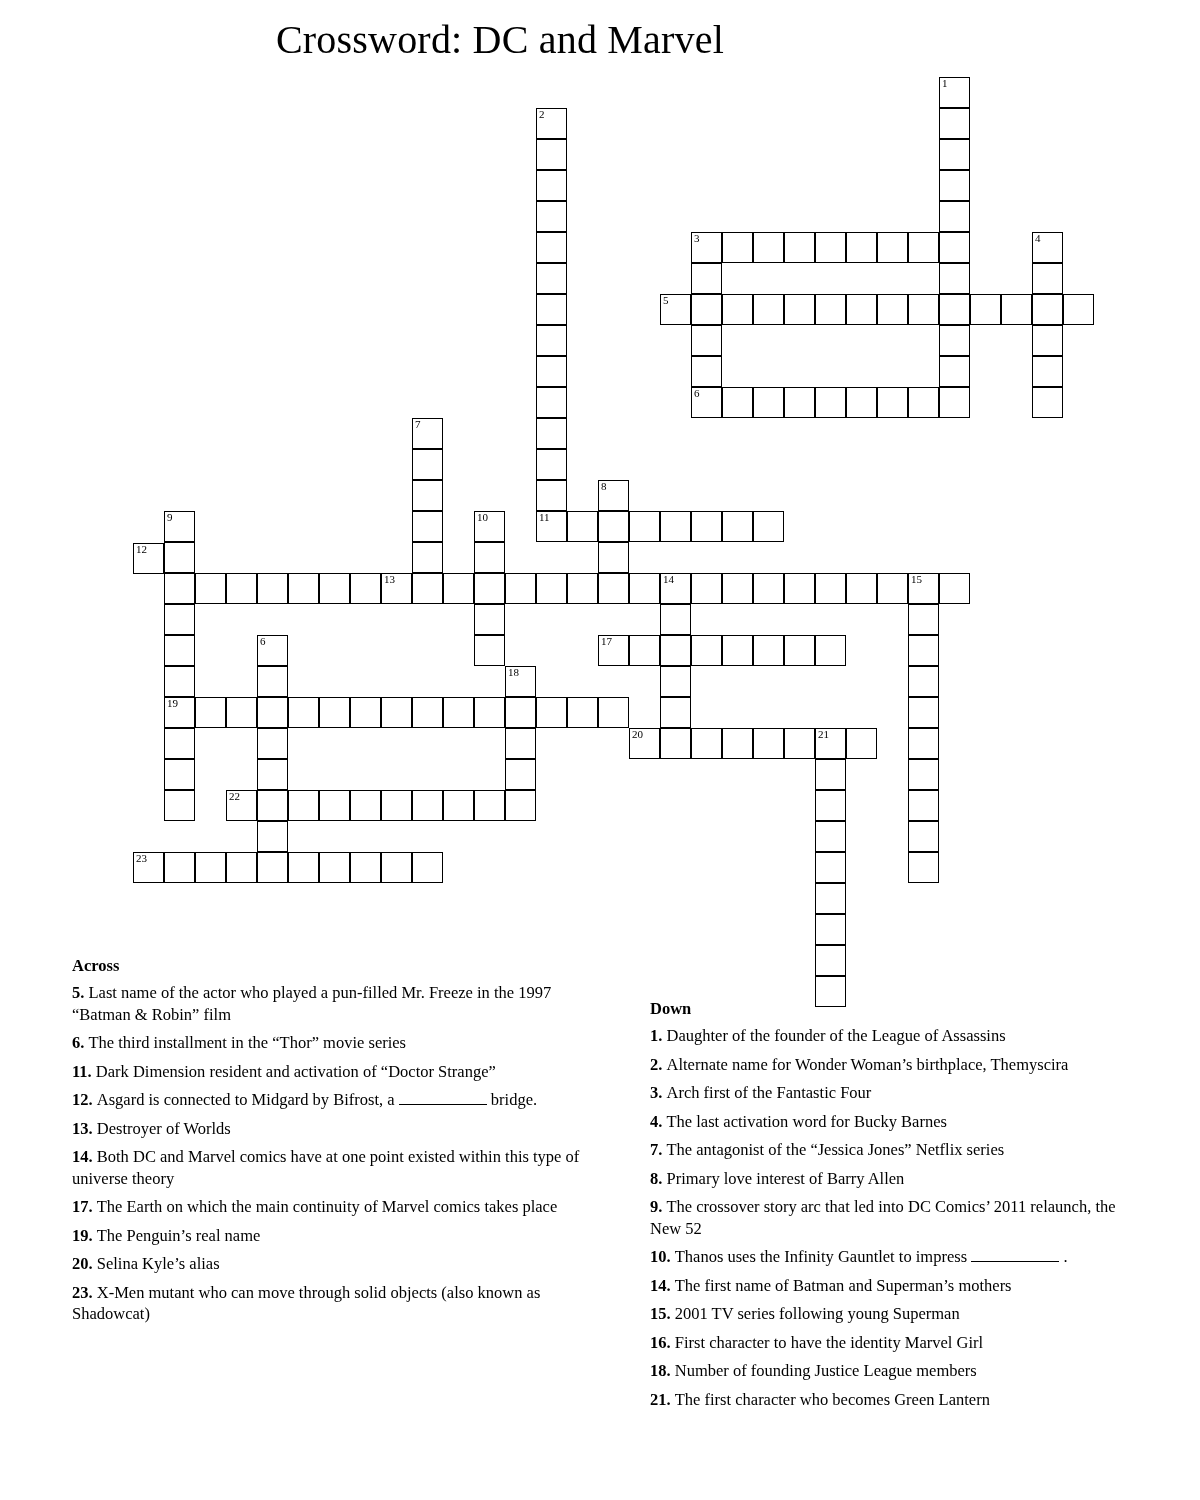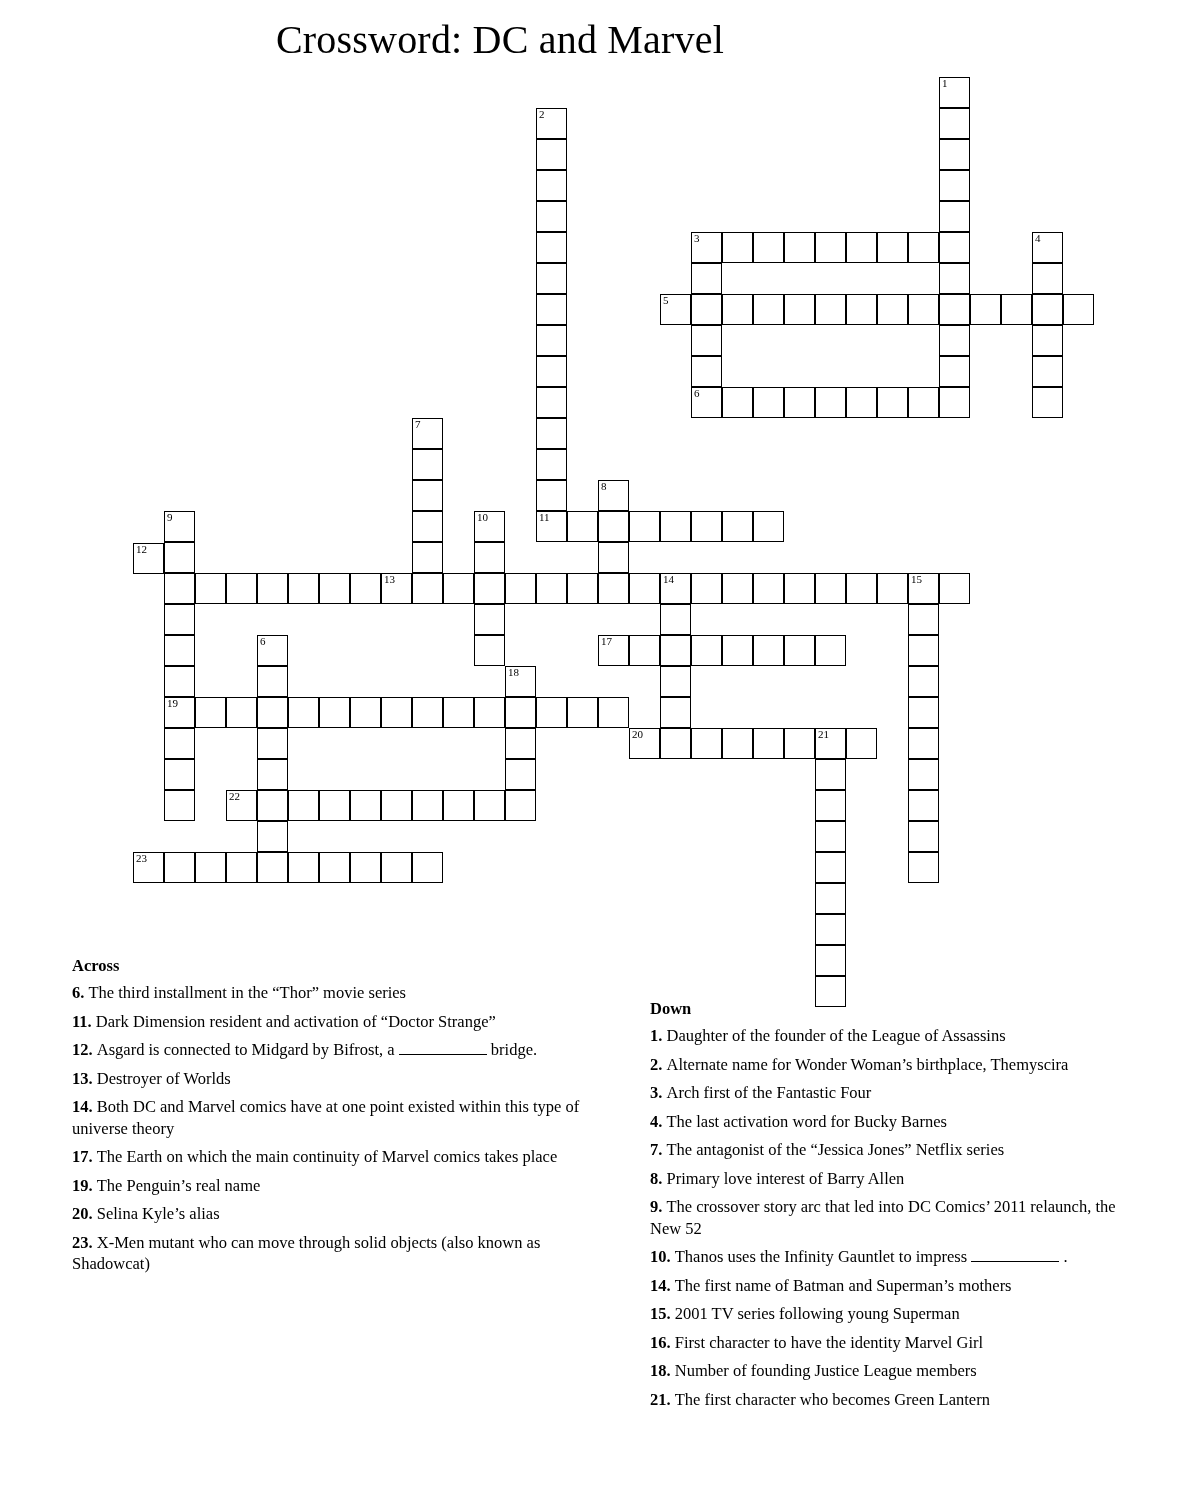--- a/index.html
+++ b/index.html
@@ -345,20 +345,21 @@
       <div class="cell" style="left: 288px; top: 852px;"></div>
       <div class="cell" style="left: 319px; top: 852px;"></div>
       <div class="cell" style="left: 350px; top: 852px;"></div>
       <div class="cell" style="left: 381px; top: 852px;"></div>
       <div class="cell" style="left: 412px; top: 852px;"></div>
     </div>
 
   <div class="clue-col" id="across-col">
     <div class="clue-heading">Across</div>
     <div id="across-list">
+        <div class="clue"><span class="cnum-label">5. </span><span>Last name of the actor who played a pun-filled Mr. Freeze in the 1997 “Batman &amp; Robin” film</span></div>
         <div class="clue"><span class="cnum-label">6. </span><span>The third installment in the “Thor” movie series</span></div>
         <div class="clue"><span class="cnum-label">11. </span><span>Dark Dimension resident and activation of “Doctor Strange”</span></div>
         <div class="clue"><span class="cnum-label">12. </span><span>Asgard is connected to Midgard by Bifrost, a </span><span class="blank-line"></span><span> bridge.</span></div>
         <div class="clue"><span class="cnum-label">13. </span><span>Destroyer of Worlds</span></div>
         <div class="clue"><span class="cnum-label">14. </span><span>Both DC and Marvel comics have at one point existed within this type of universe theory</span></div>
         <div class="clue"><span class="cnum-label">17. </span><span>The Earth on which the main continuity of Marvel comics takes place</span></div>
         <div class="clue"><span class="cnum-label">19. </span><span>The Penguin’s real name</span></div>
         <div class="clue"><span class="cnum-label">20. </span><span>Selina Kyle’s alias</span></div>
         <div class="clue"><span class="cnum-label">23. </span><span>X-Men mutant who can move through solid objects (also known as Shadowcat)</span></div>
       </div>

